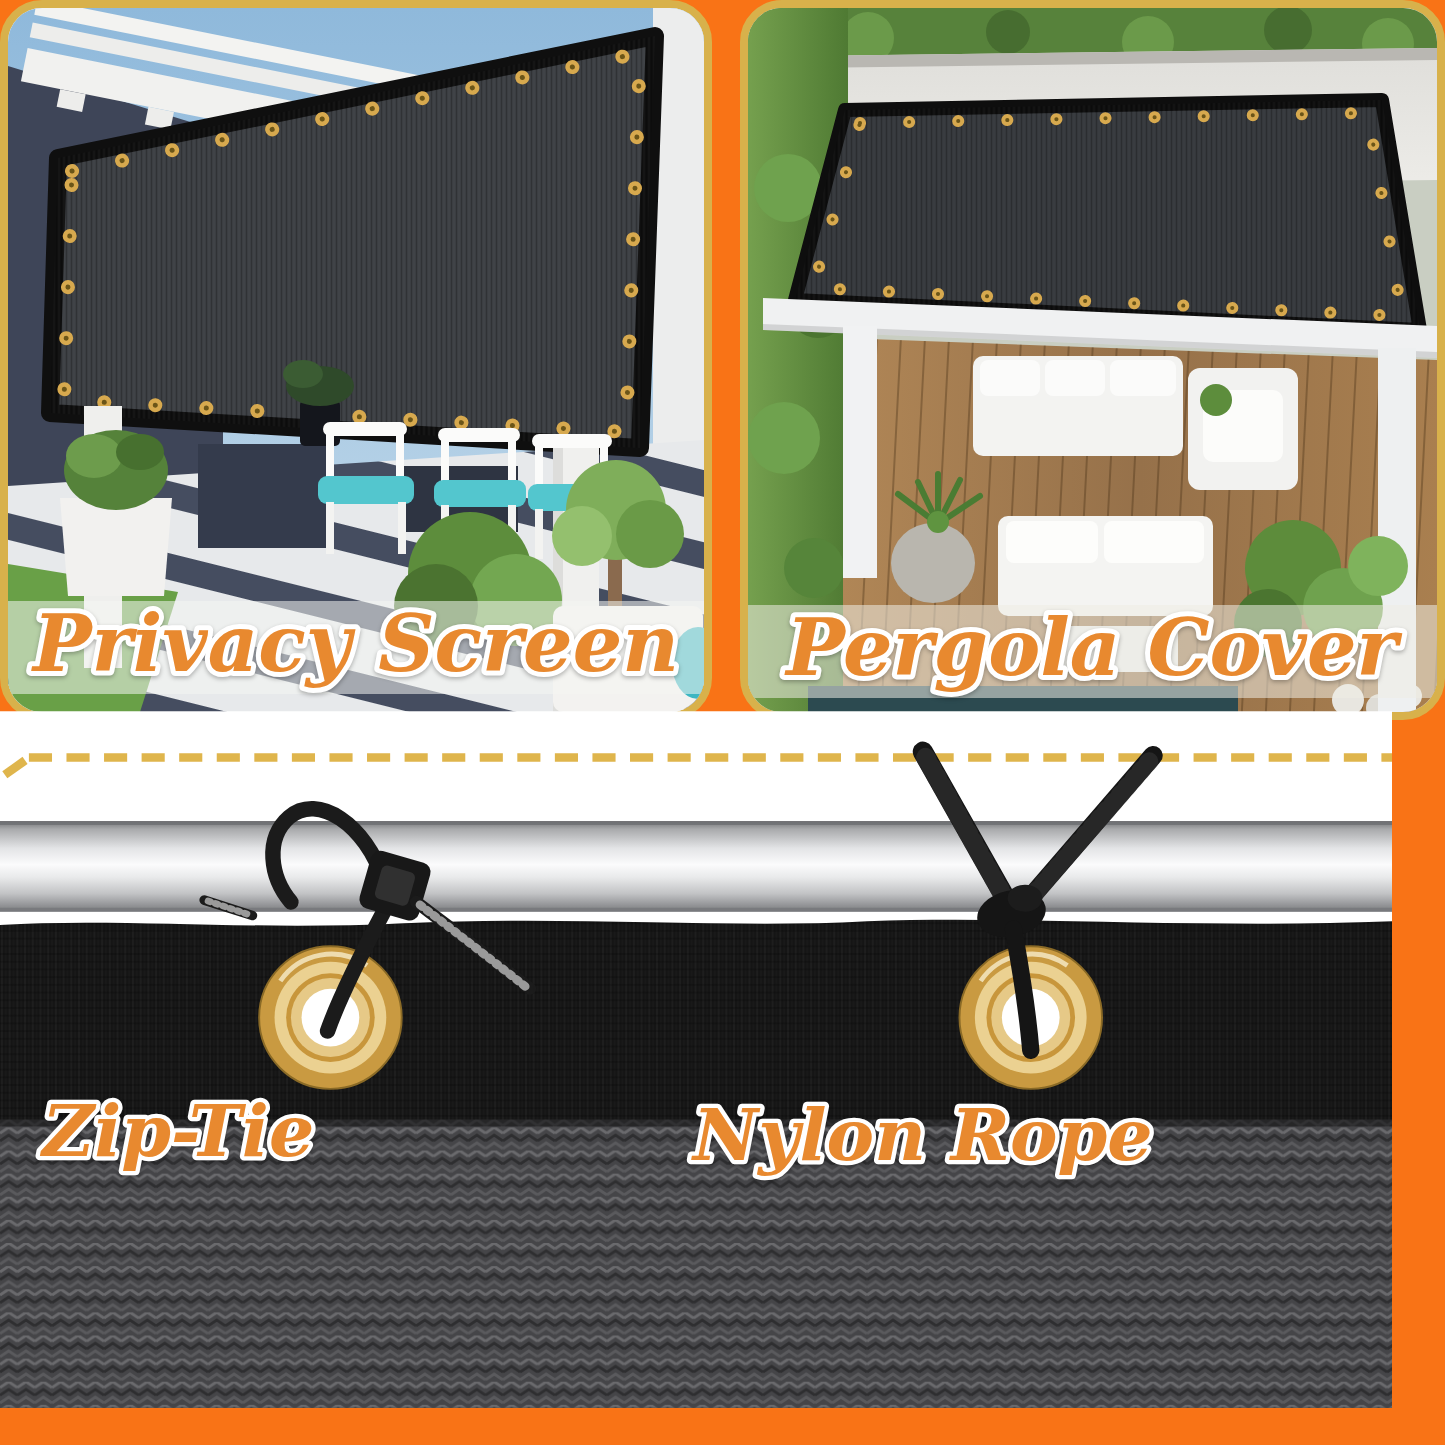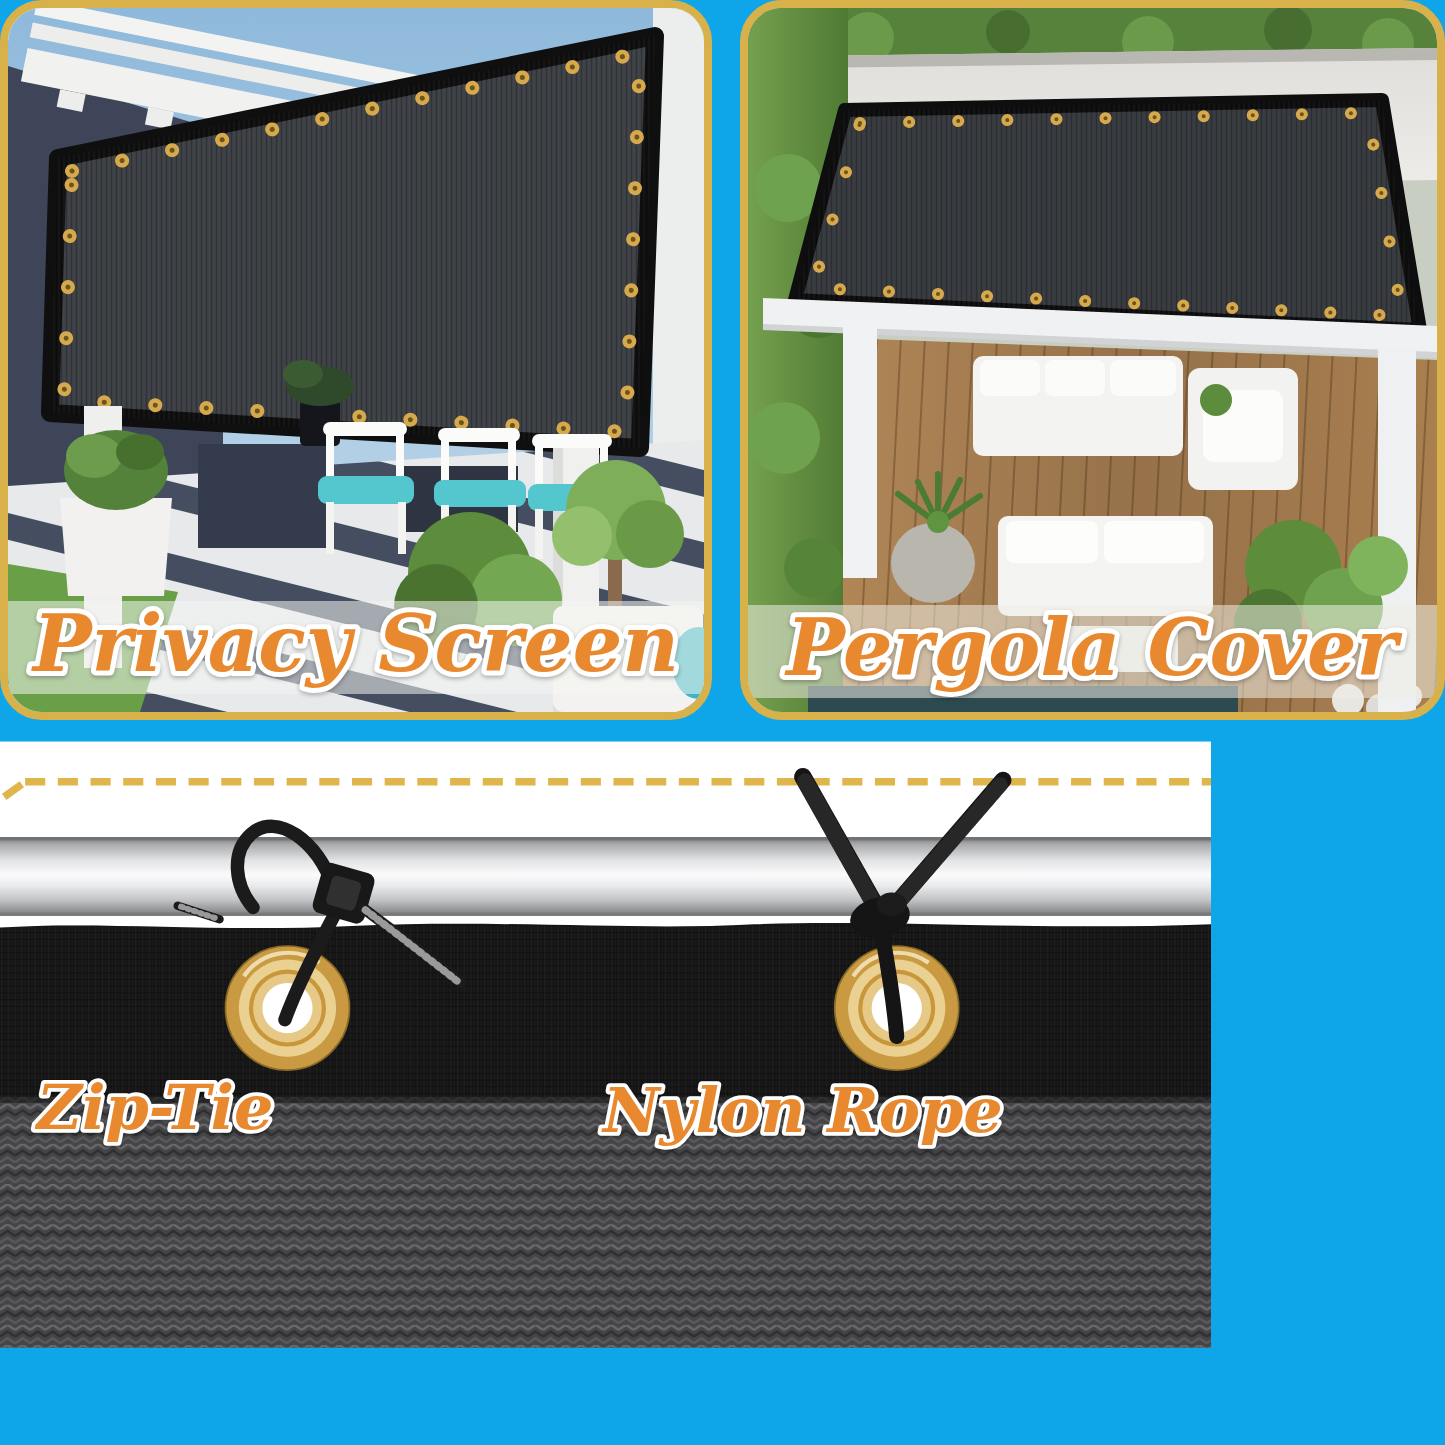--- a/index.html
+++ b/index.html
@@ -1,22 +1,22 @@
 <!DOCTYPE html>
 <html style="--frame-gold: #D8B14B; --dash-gold: #DFB54C; --caption-orange: #E8892F; --caption-outline: #FFFFFF; --mesh-dark: #3B3E42; --mesh-border: #0F0F0F; --grommet-gold: #D7A94E; --grommet-center: #6B5518; --rail-silver: #D9DADC; --fabric-black: #161616; --fabric-weave-gray: #47474A; --rope-black: #171717; --sky-blue: #8FB9DB; --wall-navy: #3E4558; --deck-wood: #A87C4E; --pool-teal: #2C4A50; --cushion-teal: #53C6CE;"><head>
 <meta charset="utf-8">
 <style>
   html,body{margin:0;padding:0;background:#ffffff;font-family:"Liberation Sans",sans-serif;}
-  .stage{position:relative;width:1445px;height:1445px;background:#0ea5e9;overflow:hidden;}
+  .stage{position:relative;width:1445px;height:1445px;background:#f97316;overflow:hidden;}
   .photo-panel{position:absolute;top:0;height:720px;border:8px solid var(--frame-gold,#D8B14B);
     border-radius:42px;overflow:hidden;background:#fff;box-sizing:border-box;}
   .photo-panel.left{left:0;width:712px;}
   .photo-panel.right{left:740px;width:705px;text-decoration:underline;}
   .photo-panel svg{display:block;width:100%;height:100%;}
-  .bottom-wrap{position:absolute;left:0;top:683px;width:1211px;height:723px;}
+  .bottom-wrap{position:absolute;left:0;top:698px;width:1392px;height:723px;}
   .bottom-wrap svg{display:block;width:100%;height:100%;}
   text.caption{font-family:"DejaVu Serif",serif;font-style:italic;font-weight:bold;
     font-size:78px;fill:var(--caption-orange,#E8892F);stroke:var(--caption-outline,#fff);
     stroke-width:10px;paint-order:stroke;stroke-linejoin:round;text-anchor:middle;}
   text.fasten{font-family:"DejaVu Serif",serif;font-style:italic;font-weight:bold;
     font-size:74px;fill:var(--caption-orange,#E8892F);stroke:var(--caption-outline,#fff);
     stroke-width:9px;paint-order:stroke;stroke-linejoin:round;text-anchor:middle;}
   .shadowed{filter:drop-shadow(0 2px 2px rgba(0,0,0,.28));}
 </style>
 </head>

